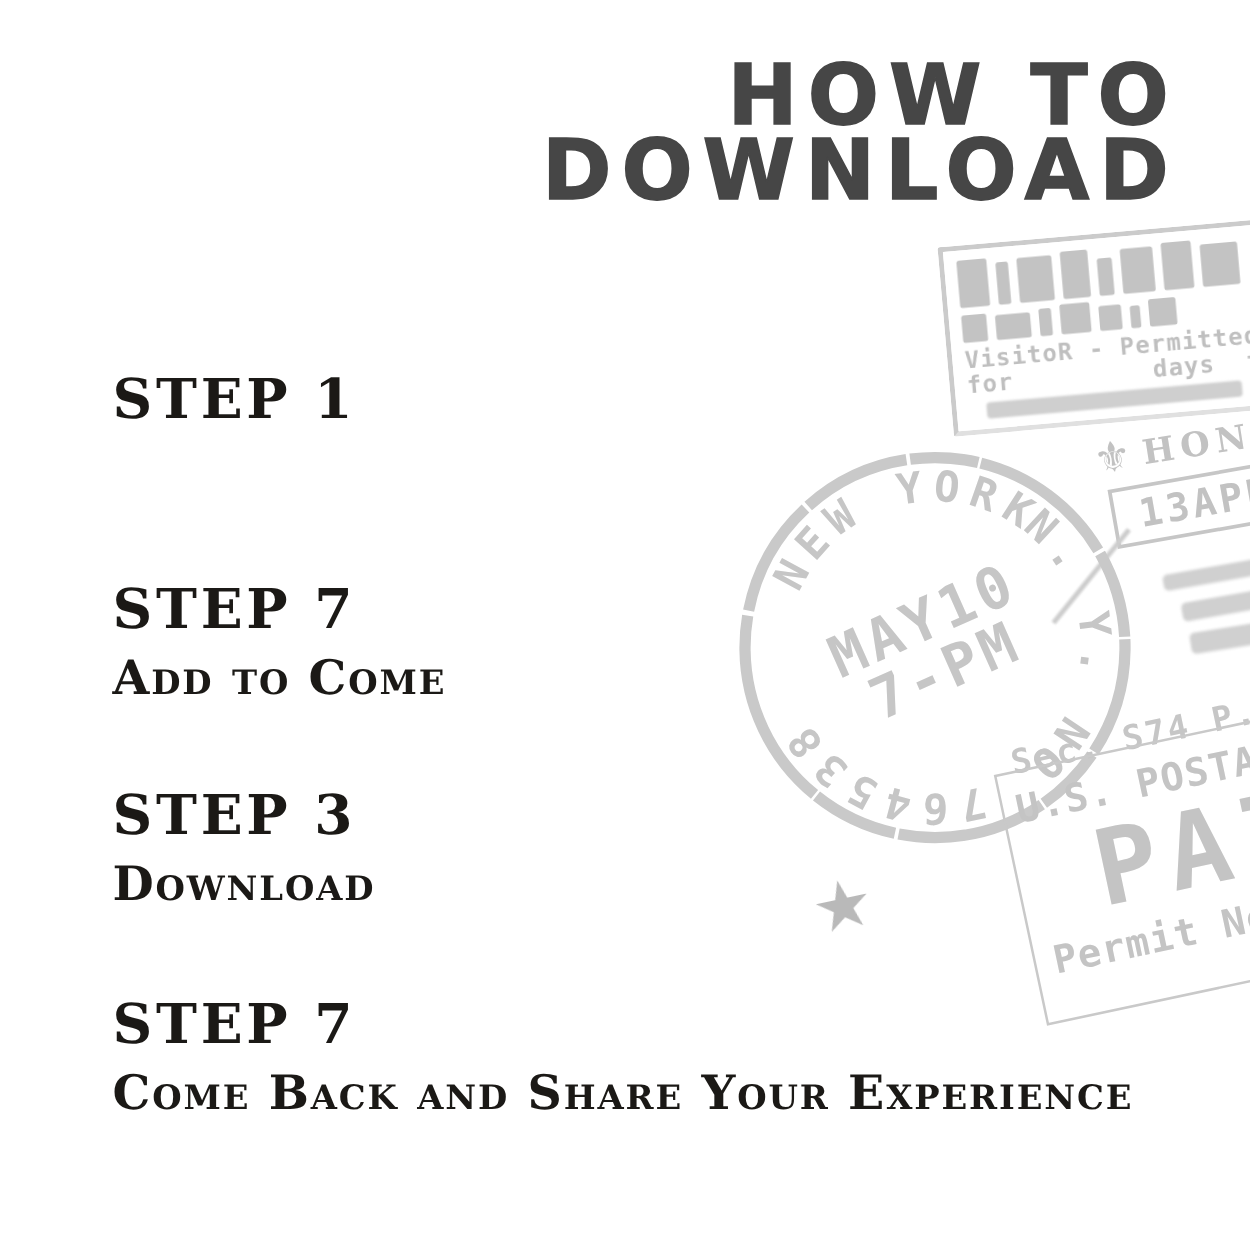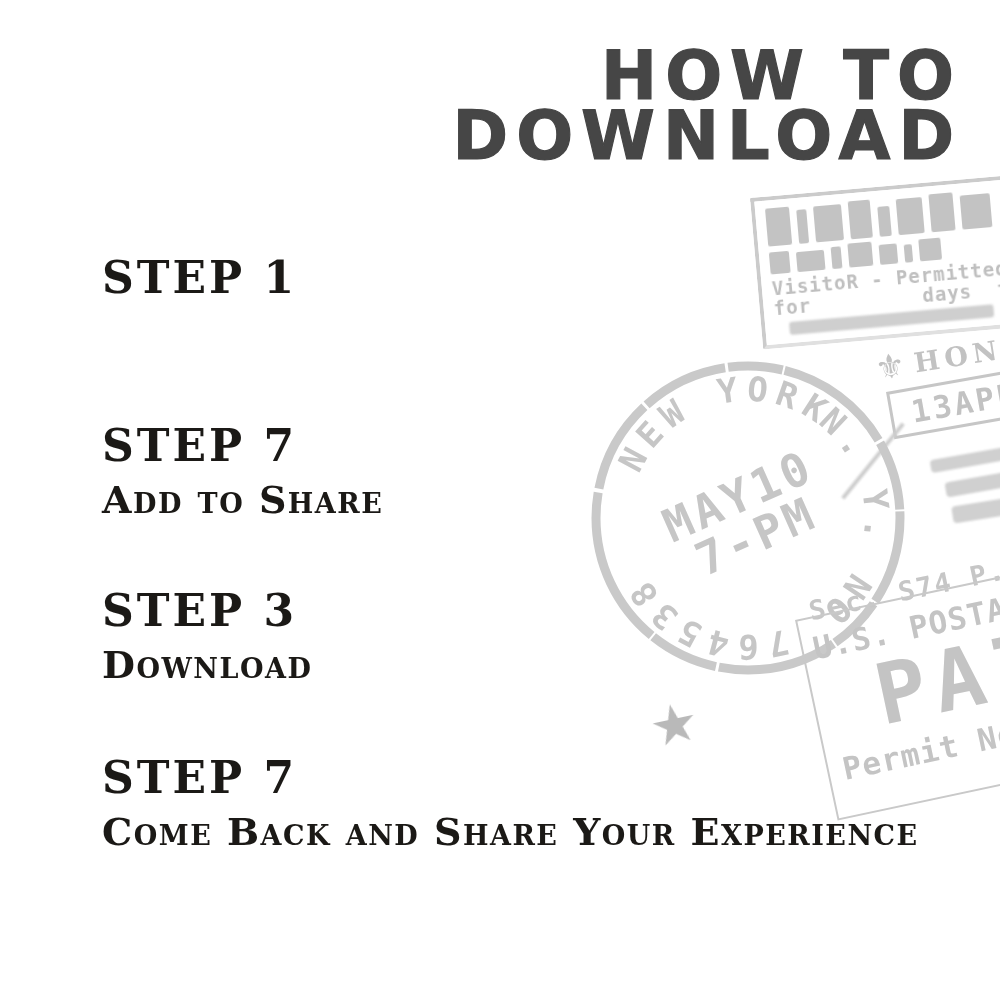--- a/index.html
+++ b/index.html
@@ -81,30 +81,30 @@
     transform:rotate(-12deg); transform-origin:top left;
     border:2.5px solid #c9c9c9; padding:12px 0 0 10px; white-space:nowrap;
   }
   .paidbox div { font-family:"DejaVu Sans Mono", monospace; font-weight:bold; color:#c4c4c4; }
   .pb1 { font-size:31px; letter-spacing:1px; }
   .pb2 { font-size:84px; line-height:80px; letter-spacing:8px; margin:2px 0 0 52px; }
   .pb3 { font-size:31px; margin:6px 0 0 4px; letter-spacing:1px; }
 
   
   .title {
-    position:absolute; top:46px; right:46px; text-align:right;
+    position:absolute; top:46px; right:65px; text-align:right;
     font-family:"DejaVu Sans", sans-serif; font-weight:bold;
     font-size:67px; line-height:60px; letter-spacing:8px;
     color:#464646; -webkit-text-stroke:1.2px #464646;
   }
   .title div { margin-right:-8px; }
 
   
   .steps { position:absolute; left:90px; top:253px; width:720px; }
-  .step { position:absolute; left:12px; }
+  .step { position:absolute; left:0;margin-top:42px; }
   .sh {
     font-family:"DejaVu Serif", serif; font-weight:bold;
     font-size:44px; line-height:50px; letter-spacing:3px;
     color:#1b1916; font-feature-settings:"onum" 1;
   }
   .sd {
     font-family:"DejaVu Serif", serif; font-weight:bold;
     font-variant:small-caps; font-size:38px; line-height:42px;
     letter-spacing:1.5px; color:#1b1916; margin-top:8px; white-space:nowrap;
   }
@@ -190,21 +190,21 @@
     <div>HOW TO</div>
     <div>DOWNLOAD</div>
   </div>
 
   <div class="steps">
     <div class="step" style="top:0px">
       <div class="sh">STEP 1</div>
     </div>
     <div class="step" style="top:168px">
       <div class="sh">STEP 7</div>
-      <div class="sd">Add to Share</div>
+      <div class="sd">Add to Come</div>
     </div>
     <div class="step" style="top:333px">
       <div class="sh">STEP 3</div>
       <div class="sd">Download</div>
     </div>
     <div class="step" style="top:500px">
       <div class="sh">STEP 7</div>
       <div class="sd">Come Back and Share Your Experience</div>
     </div>
   </div>

